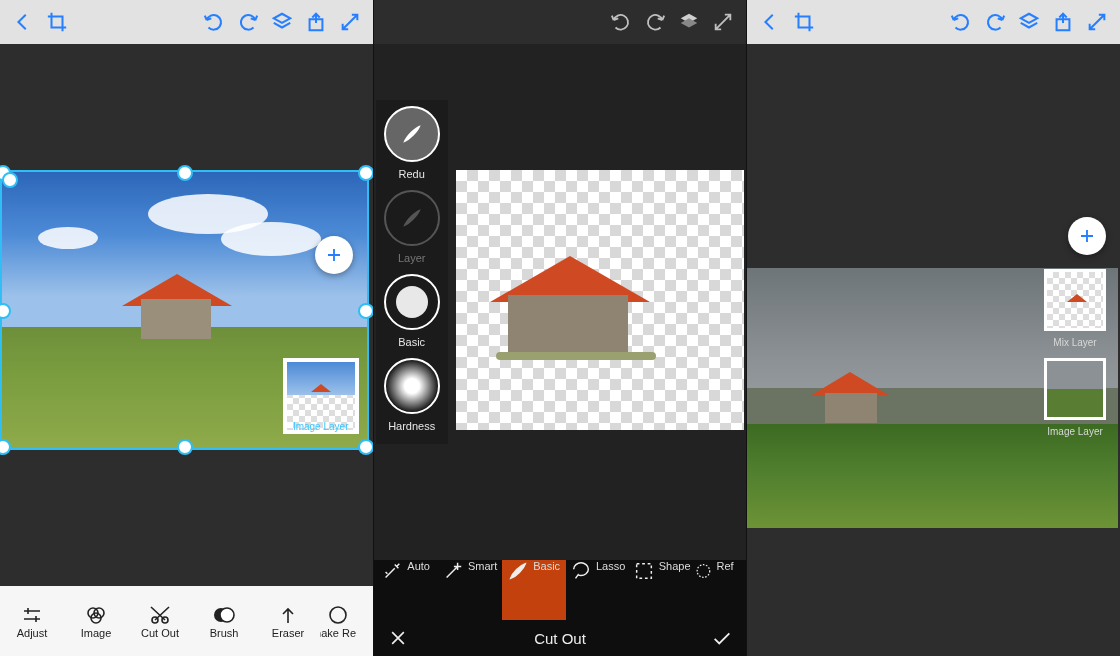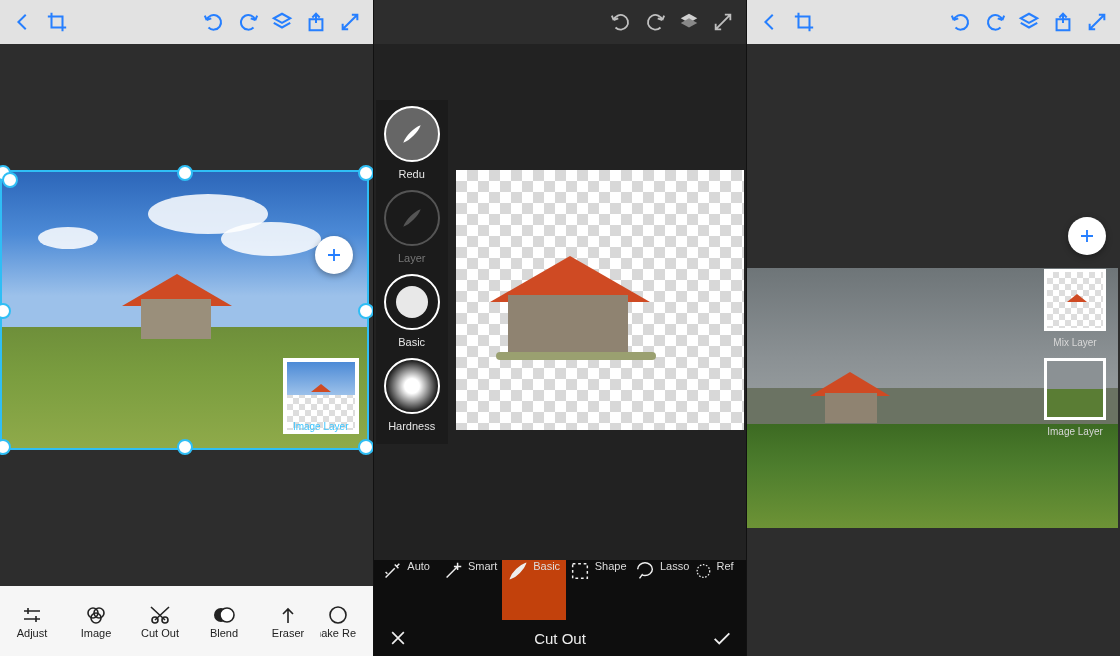--- a/index.html
+++ b/index.html
@@ -176,21 +176,21 @@
             <circle cx="17" cy="17" r="3"></circle>
             <path d="M3 4l14 13M21 4L7 17"></path>
           </svg>
           <span>Cut Out</span>
         </div>
       <div class="btool">
           <svg viewBox="0 0 24 24" style="fill:#222;stroke:none">
             <circle cx="9" cy="12" r="7" fill="#222"></circle>
             <circle cx="15" cy="12" r="7" fill="#fff" stroke="#222" stroke-width="1.6"></circle>
           </svg>
-          <span>Blend</span>
+          <span>Brush</span>
         </div>
       <div class="btool">
           <svg viewBox="0 0 24 24">
             <path d="M12 20V6M7 11l5-5 5 5"></path>
           </svg>
           <span>Eraser</span>
         </div>
       <div class="btool" style="flex:0 0 36px;overflow:hidden">
           <svg viewBox="0 0 24 24">
             <circle cx="12" cy="12" r="8"></circle>
@@ -269,29 +269,29 @@
             <span>Smart</span>
           </div>
         <div class="b2tool sel">
             <svg viewBox="0 0 24 24">
               <path d="M4 20c2-6 10-14 16-16-2 6-10 14-16 16z" fill="#eee"></path>
             </svg>
             <span>Basic</span>
           </div>
         <div class="b2tool">
             <svg viewBox="0 0 24 24">
+              <path d="M4 10c0-4 4-7 8-7s8 3 8 7-4 7-8 7c-2 0-3-1-3-1l-3 4"></path>
+            </svg>
+            <span>Lasso</span>
+          </div>
+        <div class="b2tool">
+            <svg viewBox="0 0 24 24">
               <rect x="4" y="4" width="16" height="16" stroke-dasharray="3 3"></rect>
             </svg>
             <span>Shape</span>
-          </div>
-        <div class="b2tool">
-            <svg viewBox="0 0 24 24">
-              <path d="M4 10c0-4 4-7 8-7s8 3 8 7-4 7-8 7c-2 0-3-1-3-1l-3 4"></path>
-            </svg>
-            <span>Lasso</span>
           </div>
         <div class="b2tool" style="flex:0 0 40px;overflow:hidden">
             <svg viewBox="0 0 24 24">
               <circle cx="12" cy="12" r="8" stroke-dasharray="2 2"></circle>
             </svg>
             <span>Ref</span>
           </div>
       </div>
       <div class="b2bar">
         <div class="x">

